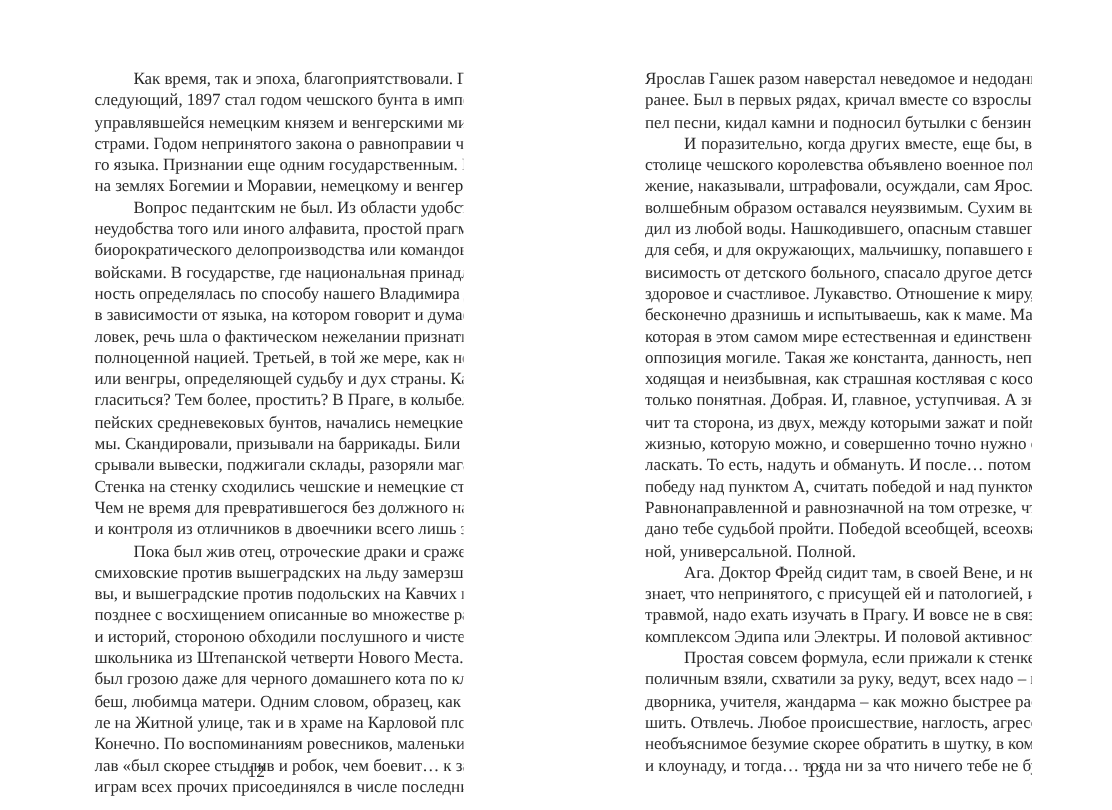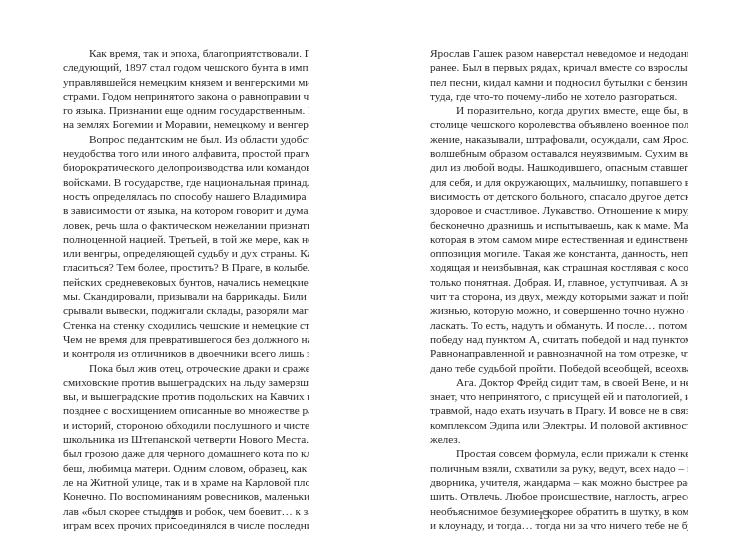--- a/index.html
+++ b/index.html
@@ -82,45 +82,44 @@
         <span class="line">лав «был скорее стыдлив и робок, чем боевит… к забавам и</span>
         <span class="line">играм всех прочих присоединялся в числе последних». Еще</span>
       </div>
     <div class="page-number">12</div>
   </div>
   <div class="page right">
     <div class="text-block" id="right-text">
         <span class="line">Ярослав Гашек разом наверстал неведомое и недоданное</span>
         <span class="line">ранее. Был в первых рядах, кричал вместе со взрослыми,</span>
         <span class="line">пел песни, кидал камни и подносил бутылки с бензином</span>
-        <span class="line last">туда, где что-то почему-либо не хотело разгораться.</span>
         <span class="line indent">И поразительно, когда других вместе, еще бы, в</span>
         <span class="line">столице чешского королевства объявлено военное поло-</span>
         <span class="line">жение, наказывали, штрафовали, осуждали, сам Ярослав</span>
         <span class="line">волшебным образом оставался неуязвимым. Сухим выхо-</span>
         <span class="line">дил из любой воды. Нашкодившего, опасным ставшего и</span>
         <span class="line">для себя, и для окружающих, мальчишку, попавшего в за-</span>
         <span class="line">висимость от детского больного, спасало другое детское,</span>
         <span class="line">здоровое и счастливое. Лукавство. Отношение к миру, что</span>
         <span class="line">бесконечно дразнишь и испытываешь, как к маме. Маме,</span>
         <span class="line">которая в этом самом мире естественная и единственная</span>
         <span class="line">оппозиция могиле.  Такая же константа, данность, непре-</span>
         <span class="line">ходящая и неизбывная, как страшная костлявая с косой, но</span>
         <span class="line">только понятная. Добрая. И, главное, уступчивая. А зна-</span>
         <span class="line">чит та сторона, из двух, между которыми зажат и пойман</span>
         <span class="line">жизнью, которую можно, и совершенно точно нужно об-</span>
         <span class="line">ласкать. То есть, надуть и обмануть. И после… потом…</span>
         <span class="line">победу над пунктом А, считать победой и над пунктом Б.</span>
         <span class="line">Равнонаправленной и равнозначной на том отрезке, что</span>
         <span class="line">дано тебе судьбой пройти.  Победой всеобщей, всеохват-</span>
+        <span class="line last">ной, универсальной. Полной.</span>
         <span class="line indent">Ага. Доктор Фрейд сидит там, в своей Вене, и не</span>
         <span class="line">знает, что непринятого, с присущей ей и патологией, и</span>
         <span class="line">травмой, надо ехать изучать в Прагу. И вовсе не в связи с</span>
         <span class="line">комплексом Эдипа или Электры. И половой активностью</span>
-        <span class="line last">желез.</span>
         <span class="line indent">Простая совсем формула, если прижали к стенке, с</span>
         <span class="line">поличным взяли, схватили за руку, ведут, всех надо – маму,</span>
         <span class="line">дворника, учителя, жандарма – как можно быстрее рассме-</span>
         <span class="line">шить. Отвлечь. Любое происшествие, наглость, агрессию,</span>
         <span class="line">необъяснимое безумие скорее обратить в шутку, в комедию</span>
         <span class="line">и клоунаду, и тогда… тогда ни за что ничего тебе не будет.</span>
       </div>
     <div class="page-number">13</div>
   </div>
 </div>

